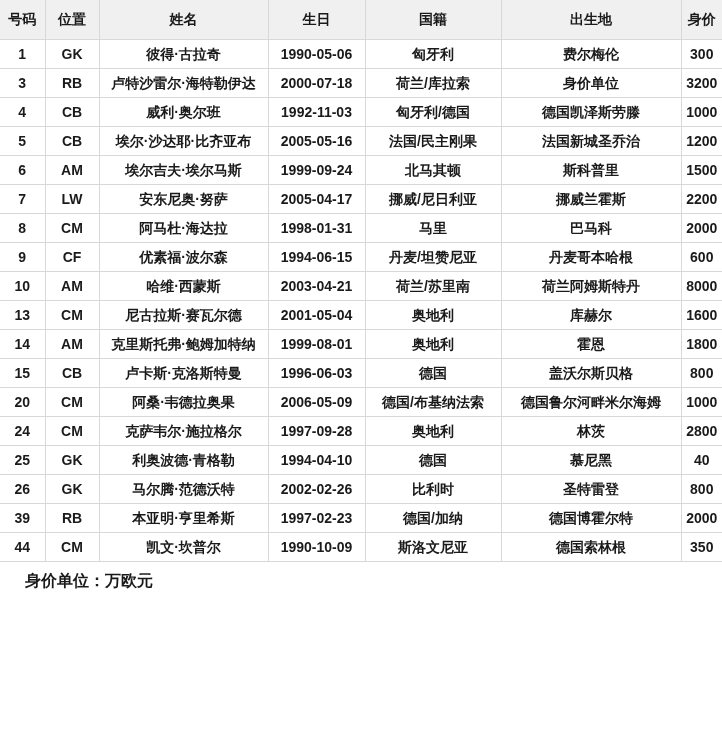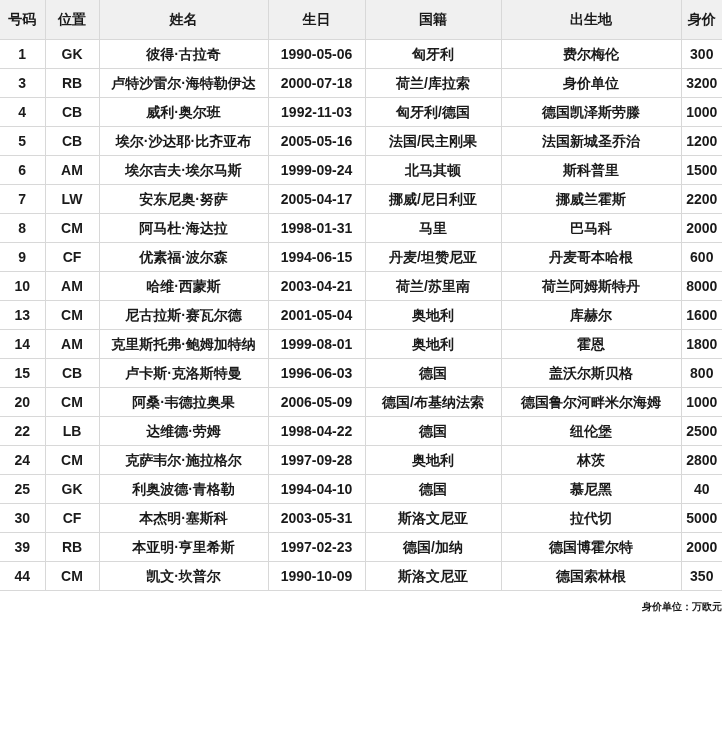--- a/index.html
+++ b/index.html
@@ -31,24 +31,23 @@
   .roster-table thead th {
     background: #f0f0f0;
     border-top: none;
     height: 39px;
     line-height: 27px;
   }
   .roster-table tr > *:first-child { border-left: none; }
   .roster-table tr > *:last-child  { border-right: none; }
   .footer-note {
     margin: 9px 0 0 25px;
-    font-size: 10px;
+    font-size: 16px;
     font-weight: bold;
     color: #1a1a1a;
-    text-align: right;
   }
 </style>
 </head>
 <body>
 
 <table class="roster-table">
   <colgroup>
     <col style="width:45px">
       <col style="width:54px">
       <col style="width:169px">
@@ -180,54 +179,45 @@
       <tr>
         <td>20</td>
         <td>CM</td>
         <td>阿桑·韦德拉奥果</td>
         <td>2006-05-09</td>
         <td>德国/布基纳法索</td>
         <td>德国鲁尔河畔米尔海姆</td>
         <td>1000</td>
       </tr>
       <tr>
-        <td>22</td>
-        <td>LB</td>
-        <td>达维德·劳姆</td>
-        <td>1998-04-22</td>
-        <td>德国</td>
-        <td>纽伦堡</td>
-        <td>2500</td>
-      </tr>
-      <tr>
         <td>24</td>
         <td>CM</td>
         <td>克萨韦尔·施拉格尔</td>
         <td>1997-09-28</td>
         <td>奥地利</td>
         <td>林茨</td>
         <td>2800</td>
       </tr>
       <tr>
         <td>25</td>
         <td>GK</td>
         <td>利奥波德·青格勒</td>
         <td>1994-04-10</td>
         <td>德国</td>
         <td>慕尼黑</td>
         <td>40</td>
       </tr>
       <tr>
-        <td>30</td>
-        <td>CF</td>
-        <td>本杰明·塞斯科</td>
-        <td>2003-05-31</td>
-        <td>斯洛文尼亚</td>
-        <td>拉代切</td>
-        <td>5000</td>
+        <td>26</td>
+        <td>GK</td>
+        <td>马尔腾·范德沃特</td>
+        <td>2002-02-26</td>
+        <td>比利时</td>
+        <td>圣特雷登</td>
+        <td>800</td>
       </tr>
       <tr>
         <td>39</td>
         <td>RB</td>
         <td>本亚明·亨里希斯</td>
         <td>1997-02-23</td>
         <td>德国/加纳</td>
         <td>德国博霍尔特</td>
         <td>2000</td>
       </tr>

